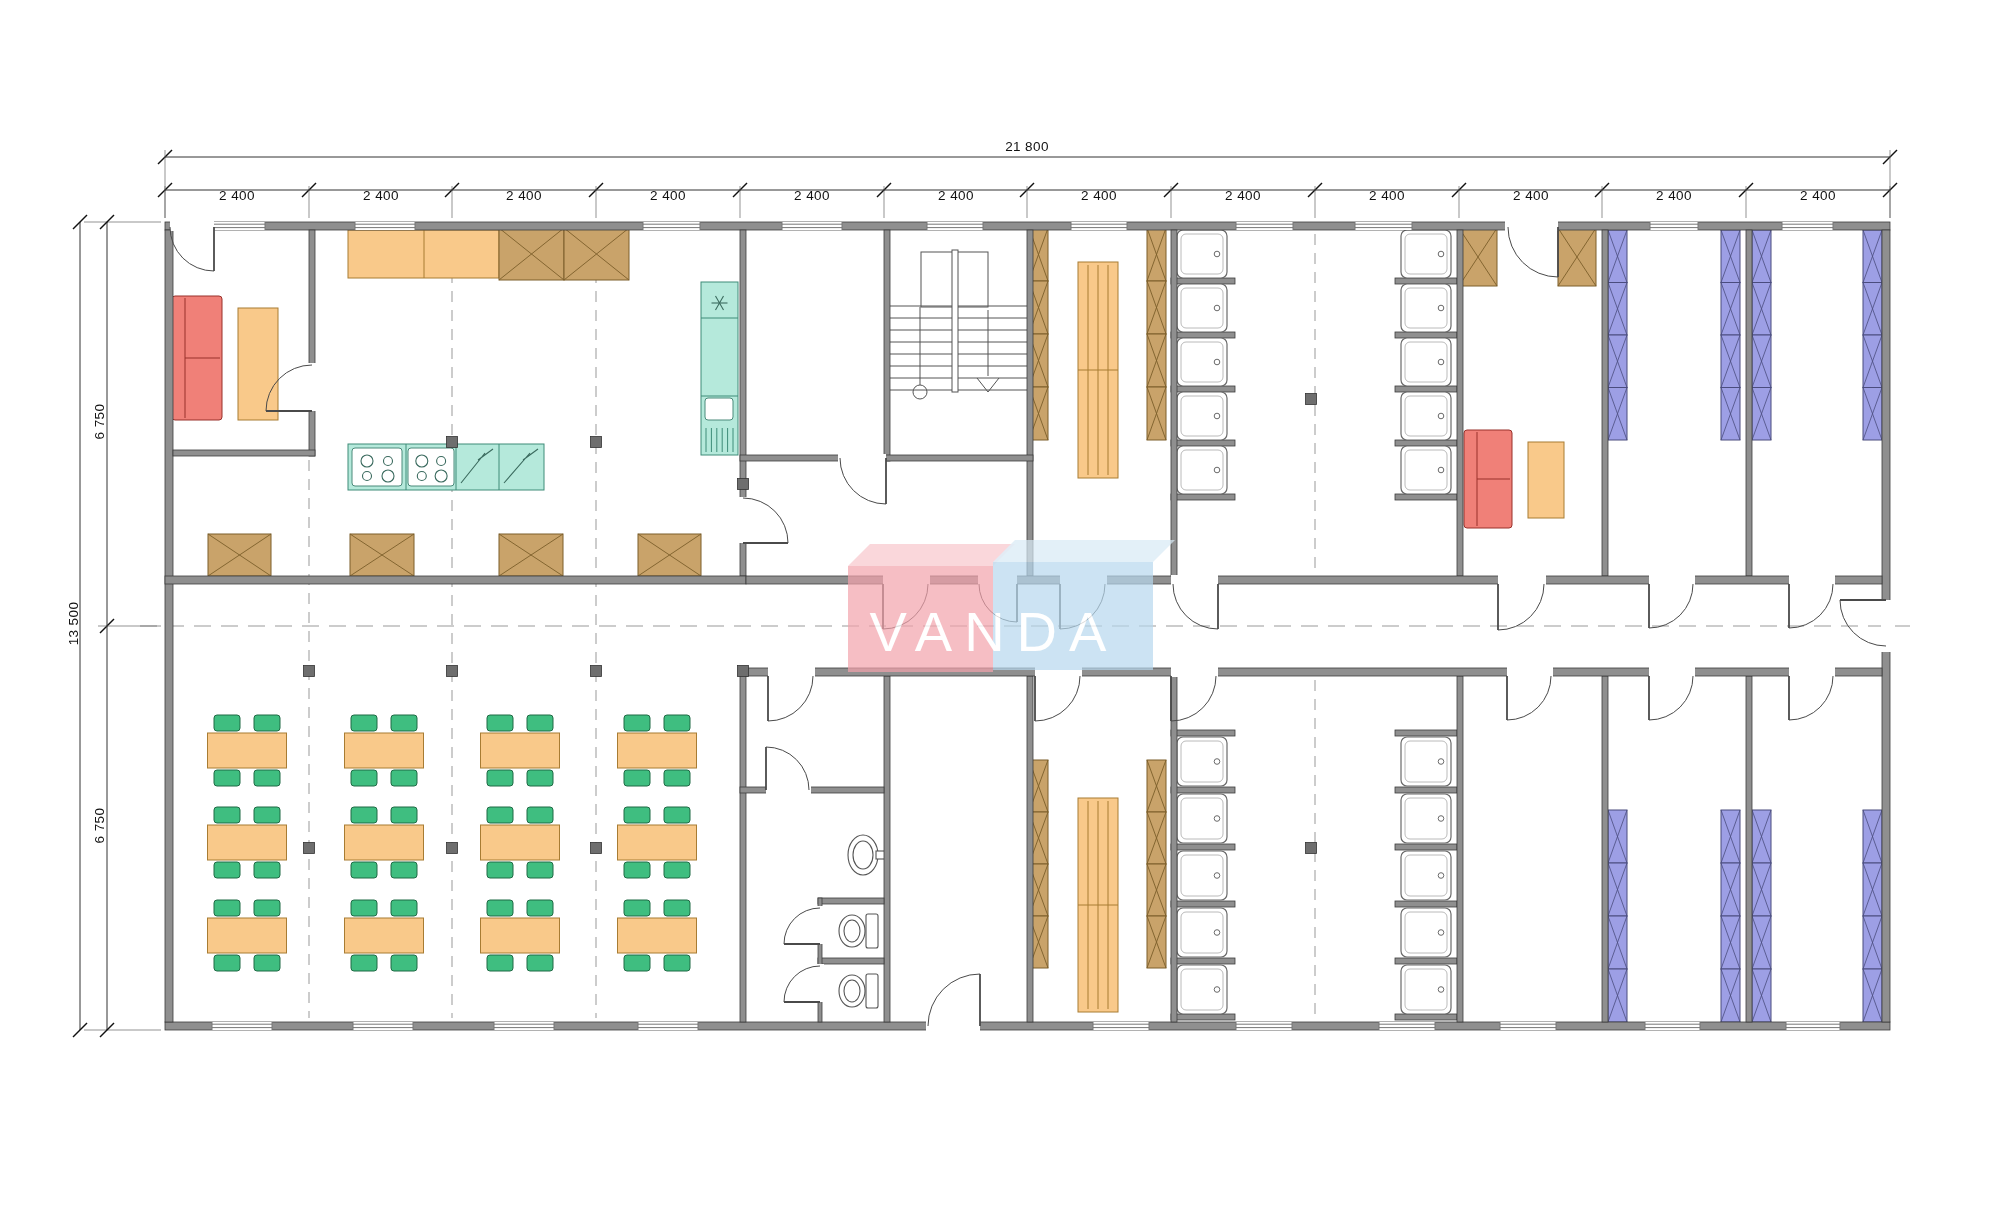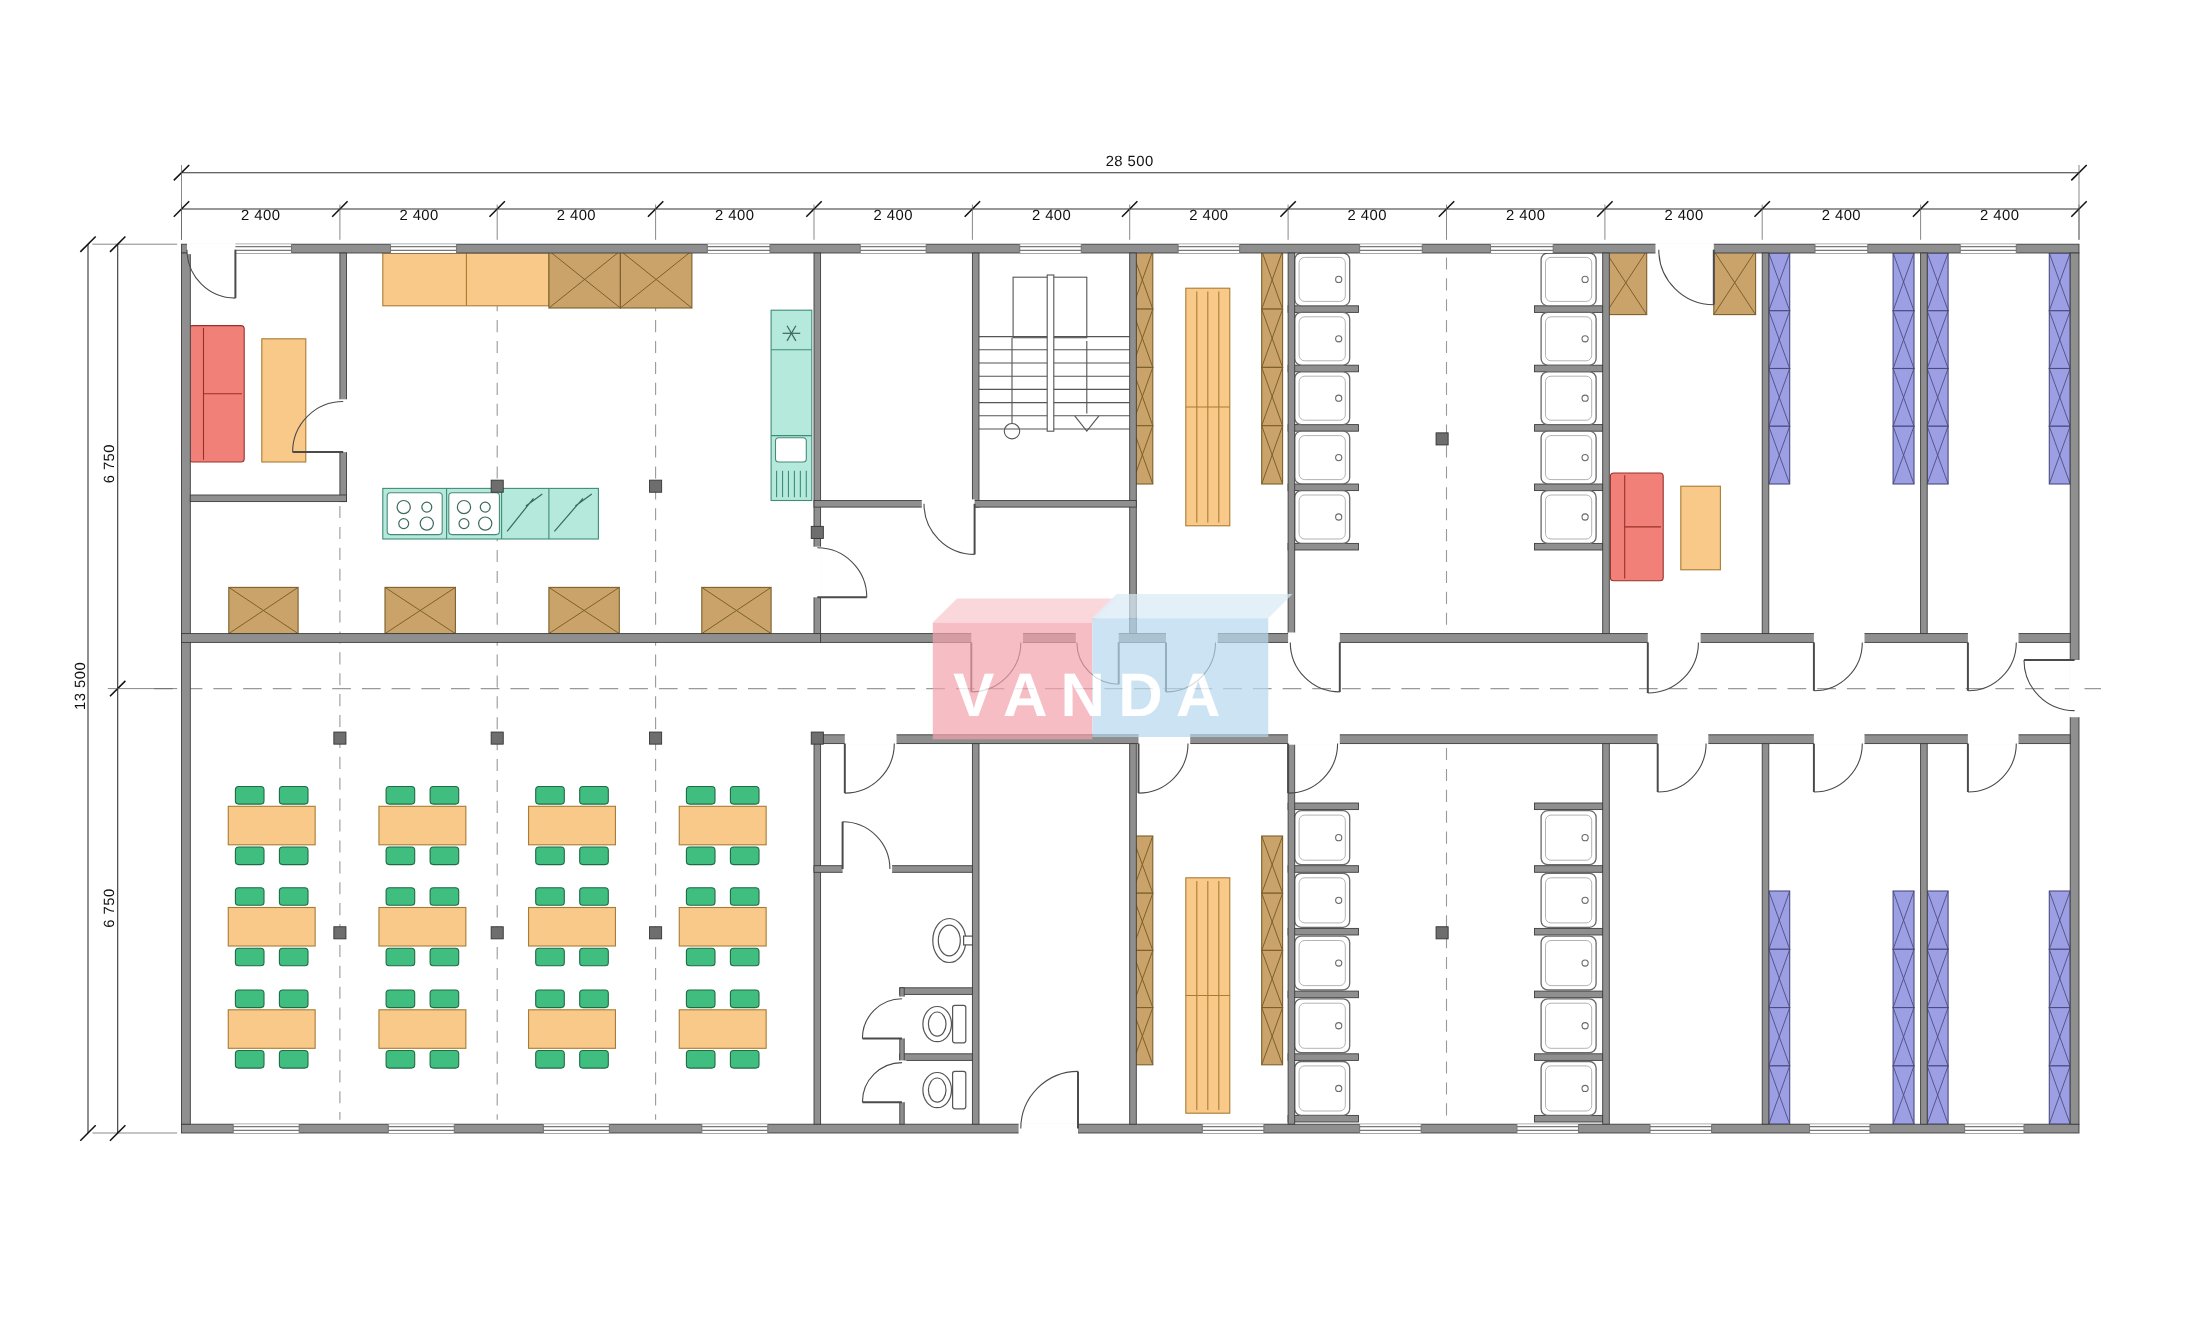--- a/index.html
+++ b/index.html
@@ -43,21 +43,21 @@
   .dim-label{position:absolute;font-size:13.5px;color:#111;text-align:center;width:80px;
              letter-spacing:.4px;white-space:nowrap}
   .mod{top:188px}
   .vert{transform:rotate(-90deg)}
   #watermark{position:absolute;left:845px;top:536px;width:334px;height:142px;opacity:.8;pointer-events:none}
   .wm-red{fill:var(--watermark-red);fill-opacity:.88}
   .wm-redtop{fill:var(--watermark-red-top);fill-opacity:.88}
   .wm-blue{fill:var(--watermark-blue);fill-opacity:.88}
   .wm-bluetop{fill:var(--watermark-blue-top);fill-opacity:.88}
   .wm-text{position:absolute;left:-18px;top:63px;width:334px;text-align:center;
-           font-weight:bold;font-size:56px;letter-spacing:12px;color:#fff}
+           font-weight:normal;font-size:56px;letter-spacing:12px;color:#fff}
 </style>
 </head>
 <body>
 
 <div id="stage">
   <svg id="plan" width="2000" height="1216" viewBox="0 0 2000 1216">
       <g>
         <line x1="309" y1="460" x2="309" y2="1018" class="dashv"></line>
         <line x1="452" y1="234" x2="452" y2="1018" class="dashv"></line>
         <line x1="596" y1="234" x2="596" y2="1018" class="dashv"></line>
@@ -852,21 +852,21 @@
   <div id="watermark">
     <svg width="334" height="142" viewBox="0 0 334 142">
       <polygon class="wm-redtop" points="3,30 25,8 170,8 148,30"></polygon>
       <polygon class="wm-red" points="3,30 148,30 148,136 3,136"></polygon>
       <polygon class="wm-bluetop" points="148,26 170,4 330,4 308,26"></polygon>
       <polygon class="wm-blue" points="148,26 308,26 308,134 148,134"></polygon>
     </svg>
     <span class="wm-text">VANDA</span>
   </div>
 
-  <div class="dim-label" style="left:927px;top:139px;width:200px">28 500</div>
+  <div class="dim-label" style="left:927px;top:139px;width:200px">21 800</div>
   <div id="module-labels">
       <span class="dim-label mod" style="left: 197px;">2 400</span>
       <span class="dim-label mod" style="left: 341px;">2 400</span>
       <span class="dim-label mod" style="left: 484px;">2 400</span>
       <span class="dim-label mod" style="left: 628px;">2 400</span>
       <span class="dim-label mod" style="left: 772px;">2 400</span>
       <span class="dim-label mod" style="left: 916px;">2 400</span>
       <span class="dim-label mod" style="left: 1059px;">2 400</span>
       <span class="dim-label mod" style="left: 1203px;">2 400</span>
       <span class="dim-label mod" style="left: 1347px;">2 400</span>

